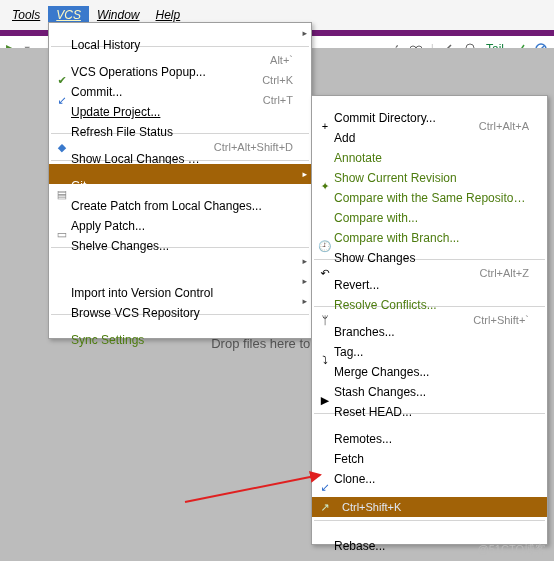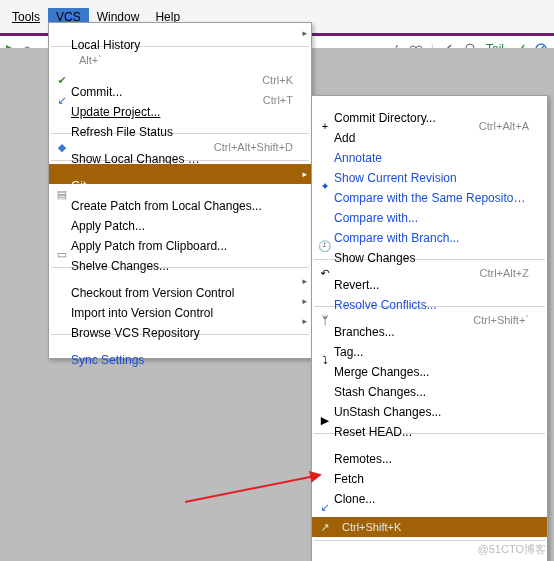--- a/index.html
+++ b/index.html
@@ -1,33 +1,33 @@
 <!DOCTYPE html>
 <html><head>
 <meta charset="utf-8">
 <style>
 * { margin: 0; padding: 0; box-sizing: border-box; font-family: "Segoe UI", Tahoma, sans-serif; font-size: 12px; }
 body { width: 554px; height: 561px; background: #fff; position: relative; overflow: hidden; }
-.menubar { height: 36px; background: #f5f5f5; display: flex; align-items: center; padding-left: 4px; border-bottom: 3px solid #701a75; }
+.menubar { height: 36px; background: #f5f5f5; display: flex; align-items: center; padding-left: 4px; border-bottom: 6px solid #701a75; font-style: italic; }
 .menubar .mi { padding: 2px 8px; cursor: pointer; }
-.menubar .mi.active { background: #3a79cc; color: #000000; }
+.menubar .mi.active { background: #3a79cc; color: #fef9c3; }
 .toolbar { height: 26px; background: #fff; display: flex; align-items: center; padding: 0 6px; gap: 6px; border-bottom: 1px solid #d4d4d4; }
 .toolbar .play { color: #4a8a2a; font-size: 14px; }
 .toolbar .right { margin-left: auto; display: flex; align-items: center; gap: 8px; }
 .toolbar .right svg { display: block; }
 .workspace { position: absolute; left: 0; right: 0; top: 48px; bottom: 0; background: #bcbcbc; text-align: center; }
 .navbar-text { margin-top: 258px; color: #555; }
 .navbar-text .key { color: #2a5db0; }
 .drop-text { margin-top: 16px; color: #555; font-size: 13px; }
 .menu { position: absolute; background: #fff; border: 1px solid #9e9e9e; box-shadow: 2px 2px 4px rgba(0,0,0,.25); }
 .menu1 { left: 48px; top: 22px; width: 264px; }
 .menu2 { left: 311px; top: 95px; width: 237px; }
 .item { display: flex; align-items: center; height: 20px; padding: 0 18px 0 4px; position: relative; cursor: pointer; white-space: nowrap; }
 .item.selected { background: #a16207; color: #fff; }
-.item.disabled { color: #1d4ed8; cursor: default; }
+.item.disabled { color: #4d7c0f; cursor: default; }
 .item .icon { width: 18px; display: inline-flex; justify-content: center; font-size: 11px; }
 .item .label { flex: 1; overflow: hidden; text-overflow: ellipsis; margin-top: 24px; }
 .item .sc { color: #888; font-size: 11px; margin-left: 8px; }
 .item.selected .sc { color: #e0e8f5; }
 .item .arrow { position: absolute; right: 4px; font-size: 9px; color: #555; }
 .item.selected .arrow { color: #fff; }
 .sep { height: 1px; background: #d4d4d4; margin: 3px 2px; }
 .und { text-decoration: underline; }
 .red-arrow { position: absolute; left: 180px; top: 470px; pointer-events: none; }
 .watermark { position: absolute; right: 8px; bottom: 4px; color: #bbb; font-size: 11px; }
@@ -94,20 +94,21 @@
 
 <div class="menu menu1">
   <div class="item">
       <span class="icon"></span>
       <span class="label">Local History</span>
       <span class="arrow">▸</span>
     </div>
   <div class="sep"></div>
   <div class="item">
       <span class="icon"></span>
+      <span class="label">VCS Operations Popup...</span>
       <span class="sc">Alt+`</span>
     </div>
   <div class="item">
       <span class="icon" style="color:#4a8a2a">✔</span>
       <span class="label">Commit...</span>
       <span class="sc">Ctrl+K</span>
     </div>
   <div class="item">
       <span class="icon" style="color:#2a6acc">↙</span>
       <span class="label und">Update Project...</span>
@@ -131,31 +132,26 @@
     </div>
   <div class="item">
       <span class="icon" style="color:#888">▤</span>
       <span class="label">Create Patch from Local Changes...</span>
     </div>
   <div class="item">
       <span class="icon"></span>
       <span class="label">Apply Patch...</span>
     </div>
   <div class="item">
-      <span class="icon"></span>
-      <span class="label">Apply Patch from Clipboard...</span>
-    </div>
-  <div class="item">
       <span class="icon" style="color:#888">▭</span>
       <span class="label">Shelve Changes...</span>
     </div>
   <div class="sep"></div>
   <div class="item">
       <span class="icon"></span>
-      <span class="label">Checkout from Version Control</span>
       <span class="arrow">▸</span>
     </div>
   <div class="item">
       <span class="icon"></span>
       <span class="label">Import into Version Control</span>
       <span class="arrow">▸</span>
     </div>
   <div class="item">
       <span class="icon"></span>
       <span class="label">Browse VCS Repository</span>
@@ -222,24 +218,20 @@
       <span class="icon"></span>
       <span class="label">Tag...</span>
     </div>
   <div class="item">
       <span class="icon">⤵</span>
       <span class="label">Merge Changes...</span>
     </div>
   <div class="item">
       <span class="icon"></span>
       <span class="label">Stash Changes...</span>
-    </div>
-  <div class="item">
-      <span class="icon"></span>
-      <span class="label">UnStash Changes...</span>
     </div>
   <div class="item">
       <span class="icon">▶</span>
       <span class="label">Reset HEAD...</span>
     </div>
   <div class="sep"></div>
   <div class="item">
       <span class="icon"></span>
       <span class="label">Remotes...</span>
     </div>

